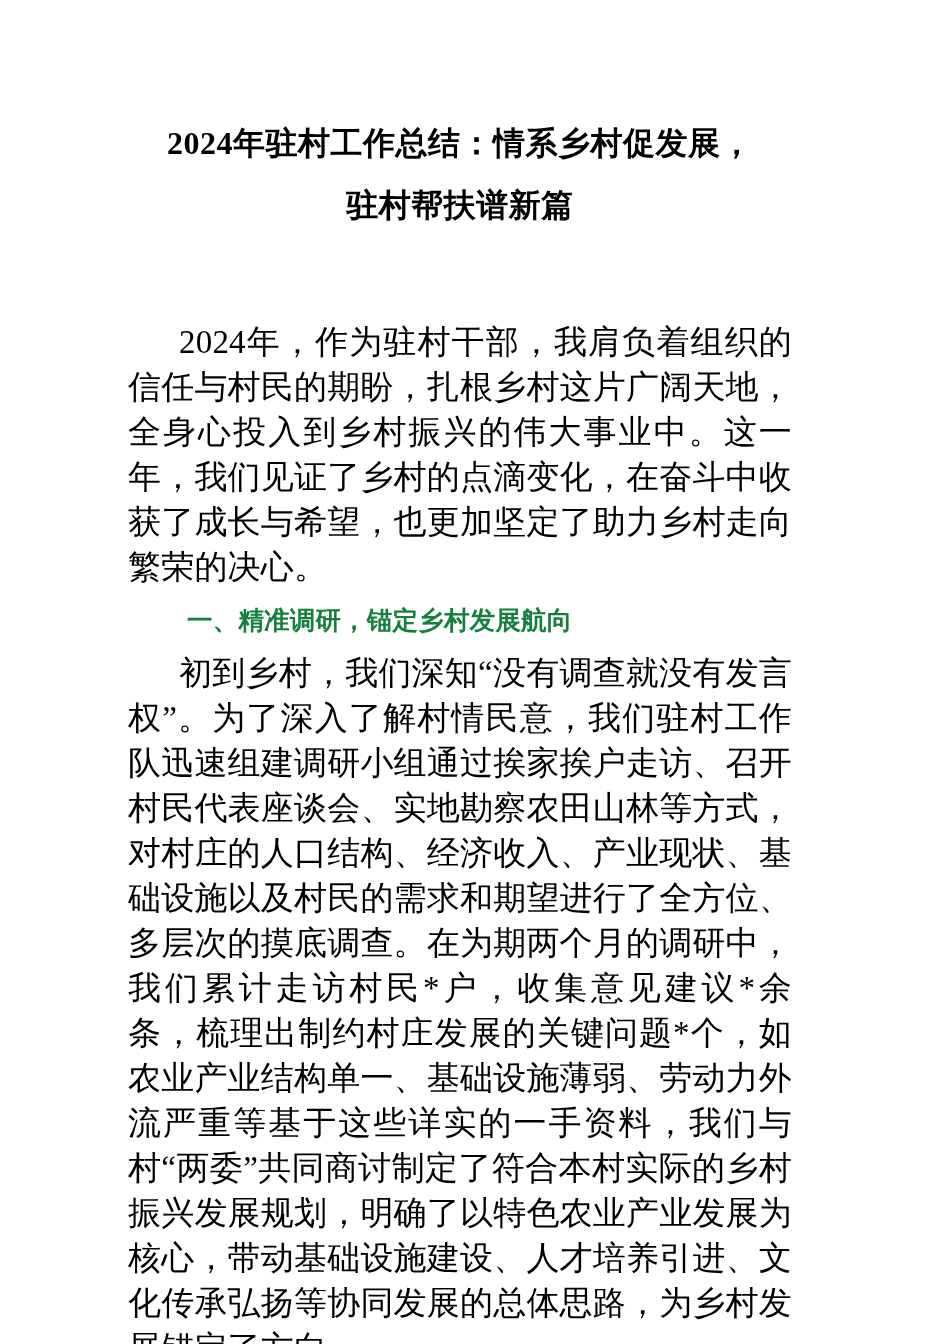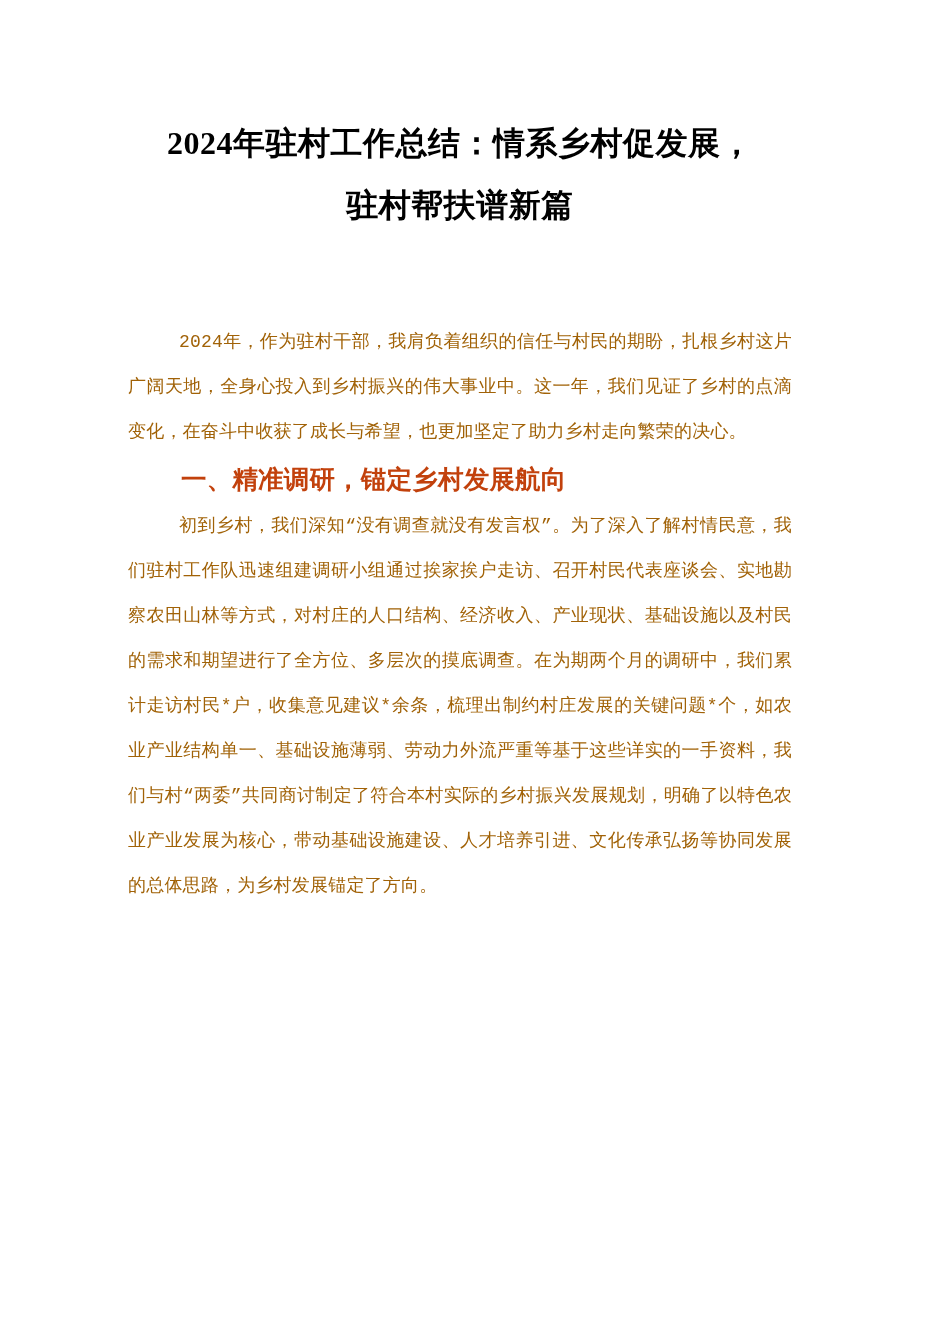--- a/index.html
+++ b/index.html
@@ -44,47 +44,47 @@
     line-height: 62px;
     letter-spacing: 0.5px;
     color: #000000;
     white-space: pre-line;
   }
 
   
   .para {
     margin: 0;
     padding: 0;
-    font-family: Liberation Mono, monospace;
-    font-size: 18px;
+    font-family: Liberation Serif, serif;
+    font-size: 33px;
     line-height: 45px;
     text-align: justify;
     text-align-last: left;
     text-justify: inter-ideograph;
     text-indent: 51px;
-    color: #a16207;
+    color: #000000;
     letter-spacing: 0.2px;
     word-break: break-all;
   }
 
   .para.first {
     margin-top: 84px;
   }
 
   
   .heading {
-    margin: 2px;
+    margin: 8px;
     padding: 0;
     font-family: "Liberation Sans", "DejaVu Sans", sans-serif;
     font-weight: bold;
     font-size: 25.5px;
     line-height: 45px;
     text-indent: 51px;
     letter-spacing: 0.2px;
-    color: #c2410c;
+    color: #15803d;
     text-align: left;
   }
 </style>
 </head>
 <body>
 
 <div class="page">
   <div class="content">
 
     <h1 class="doc-title">2024年驻村工作总结：情系乡村促发展，

